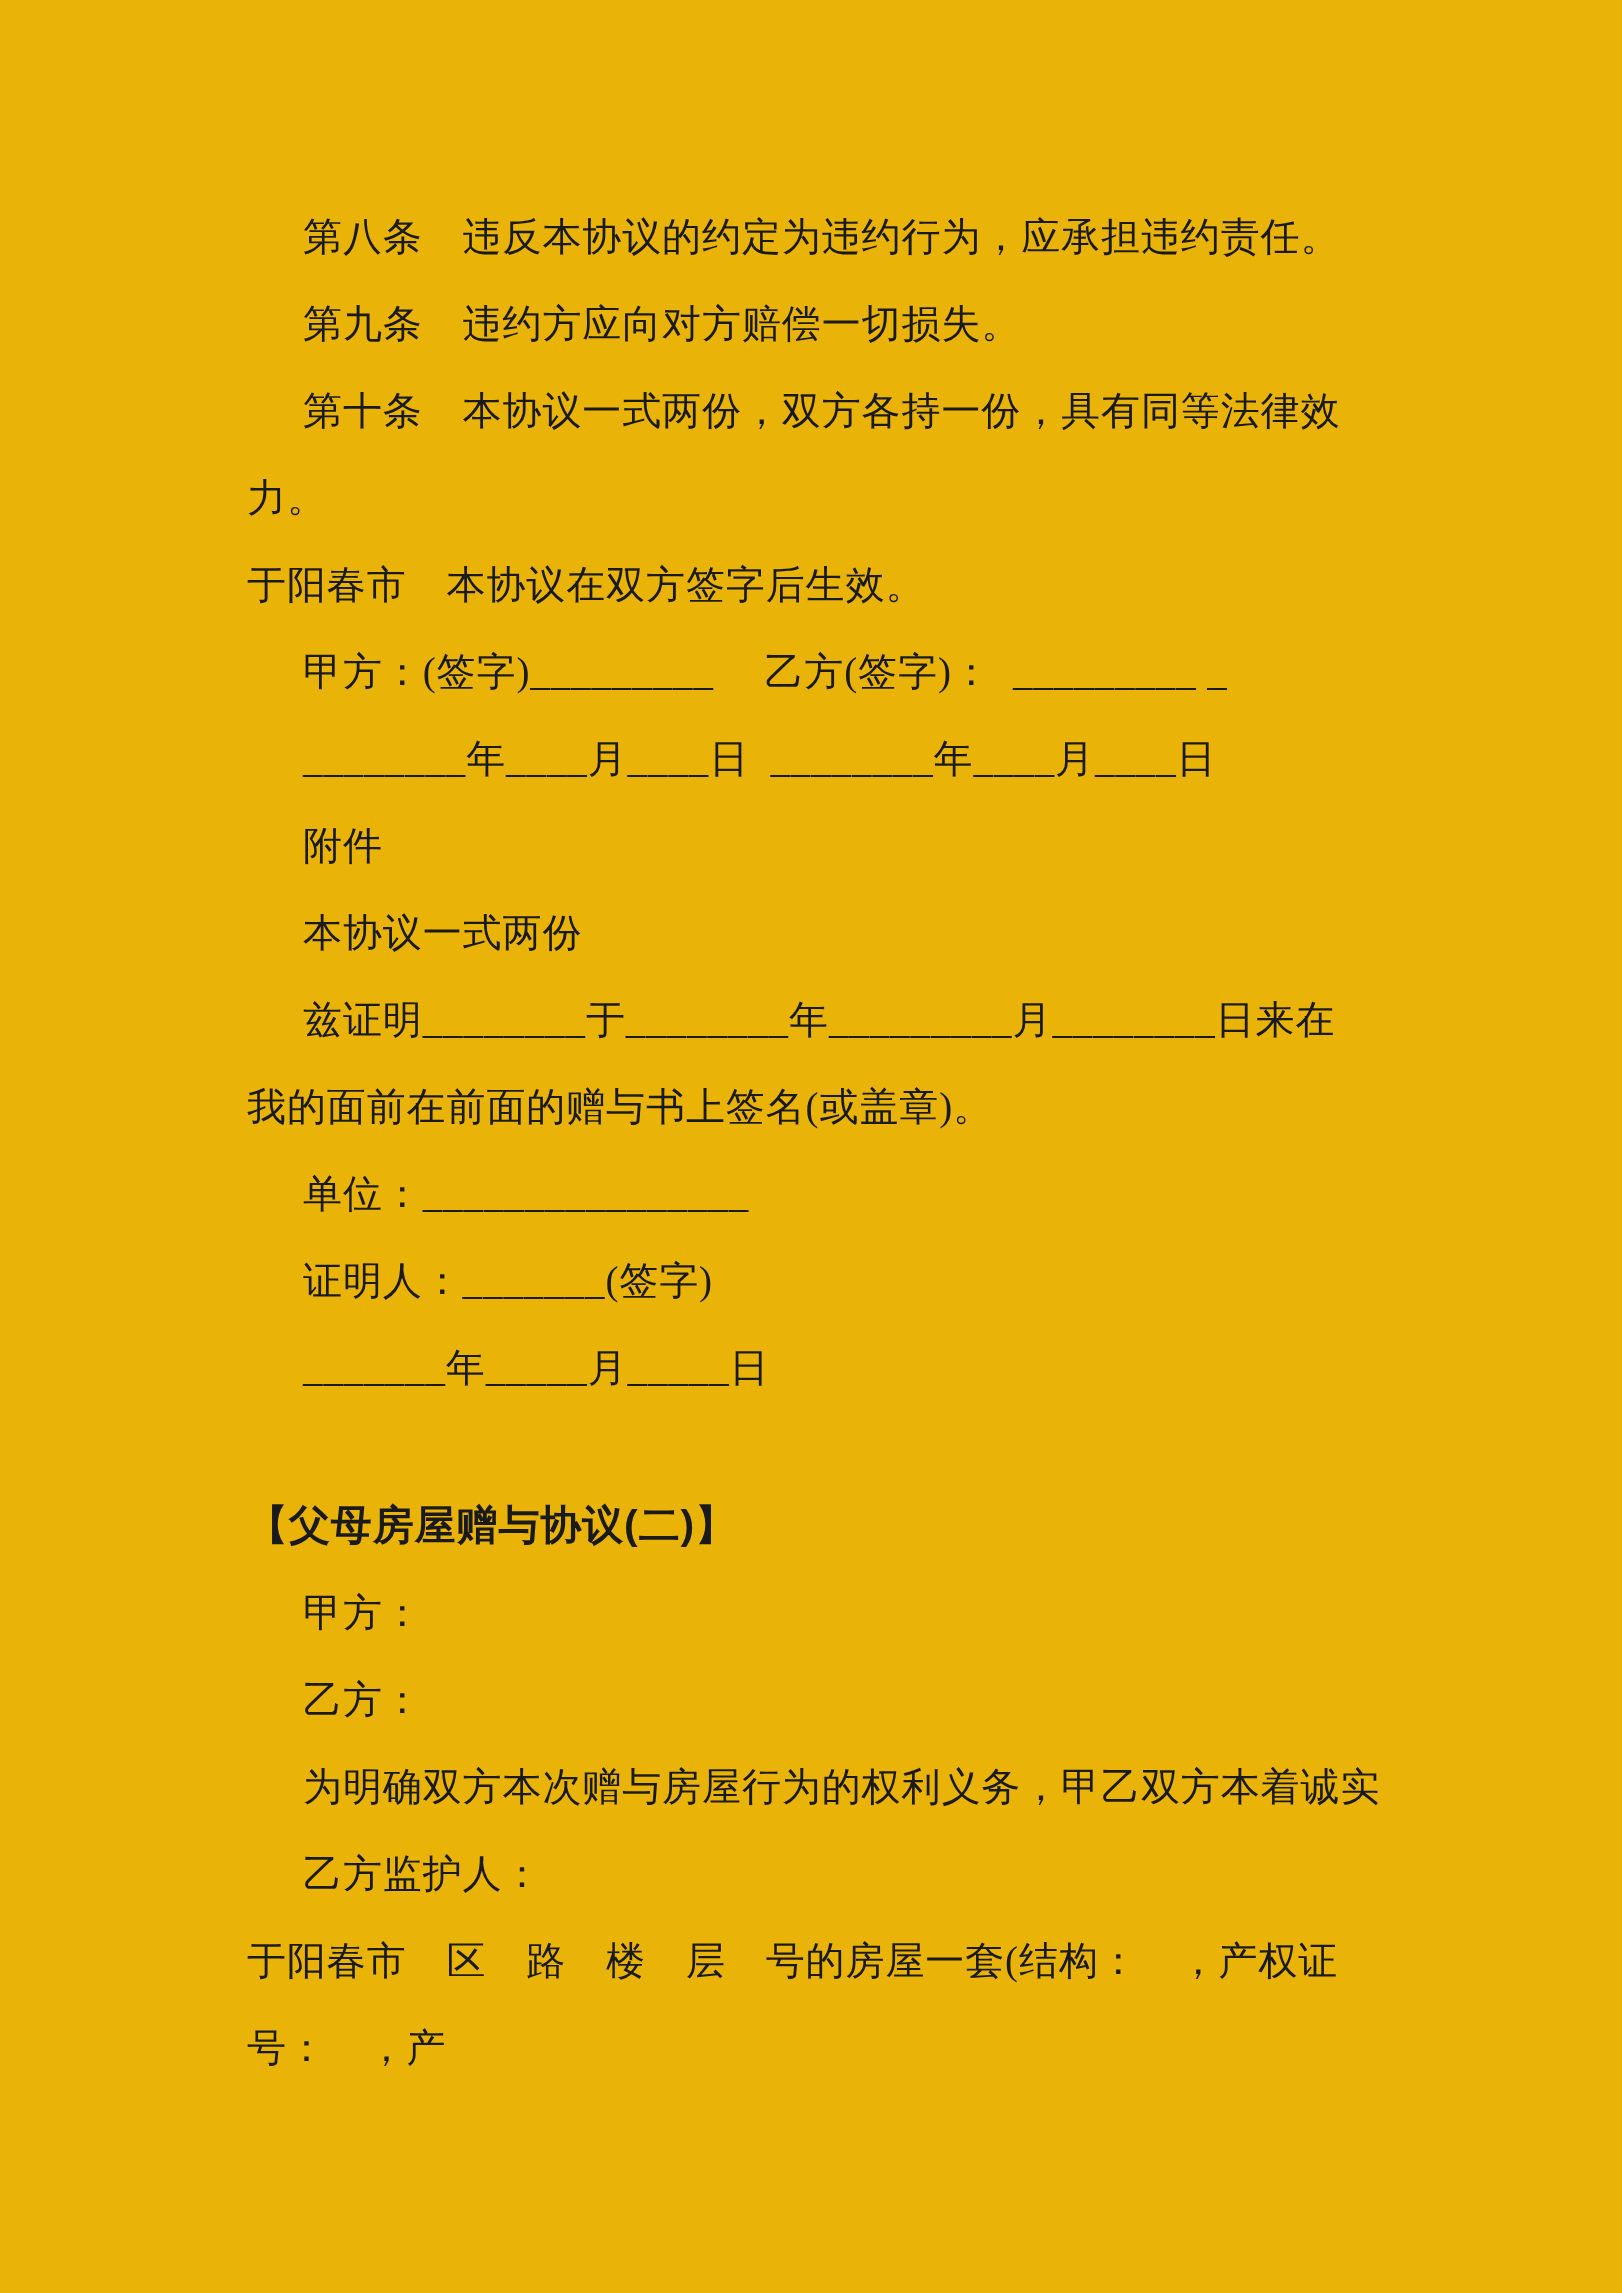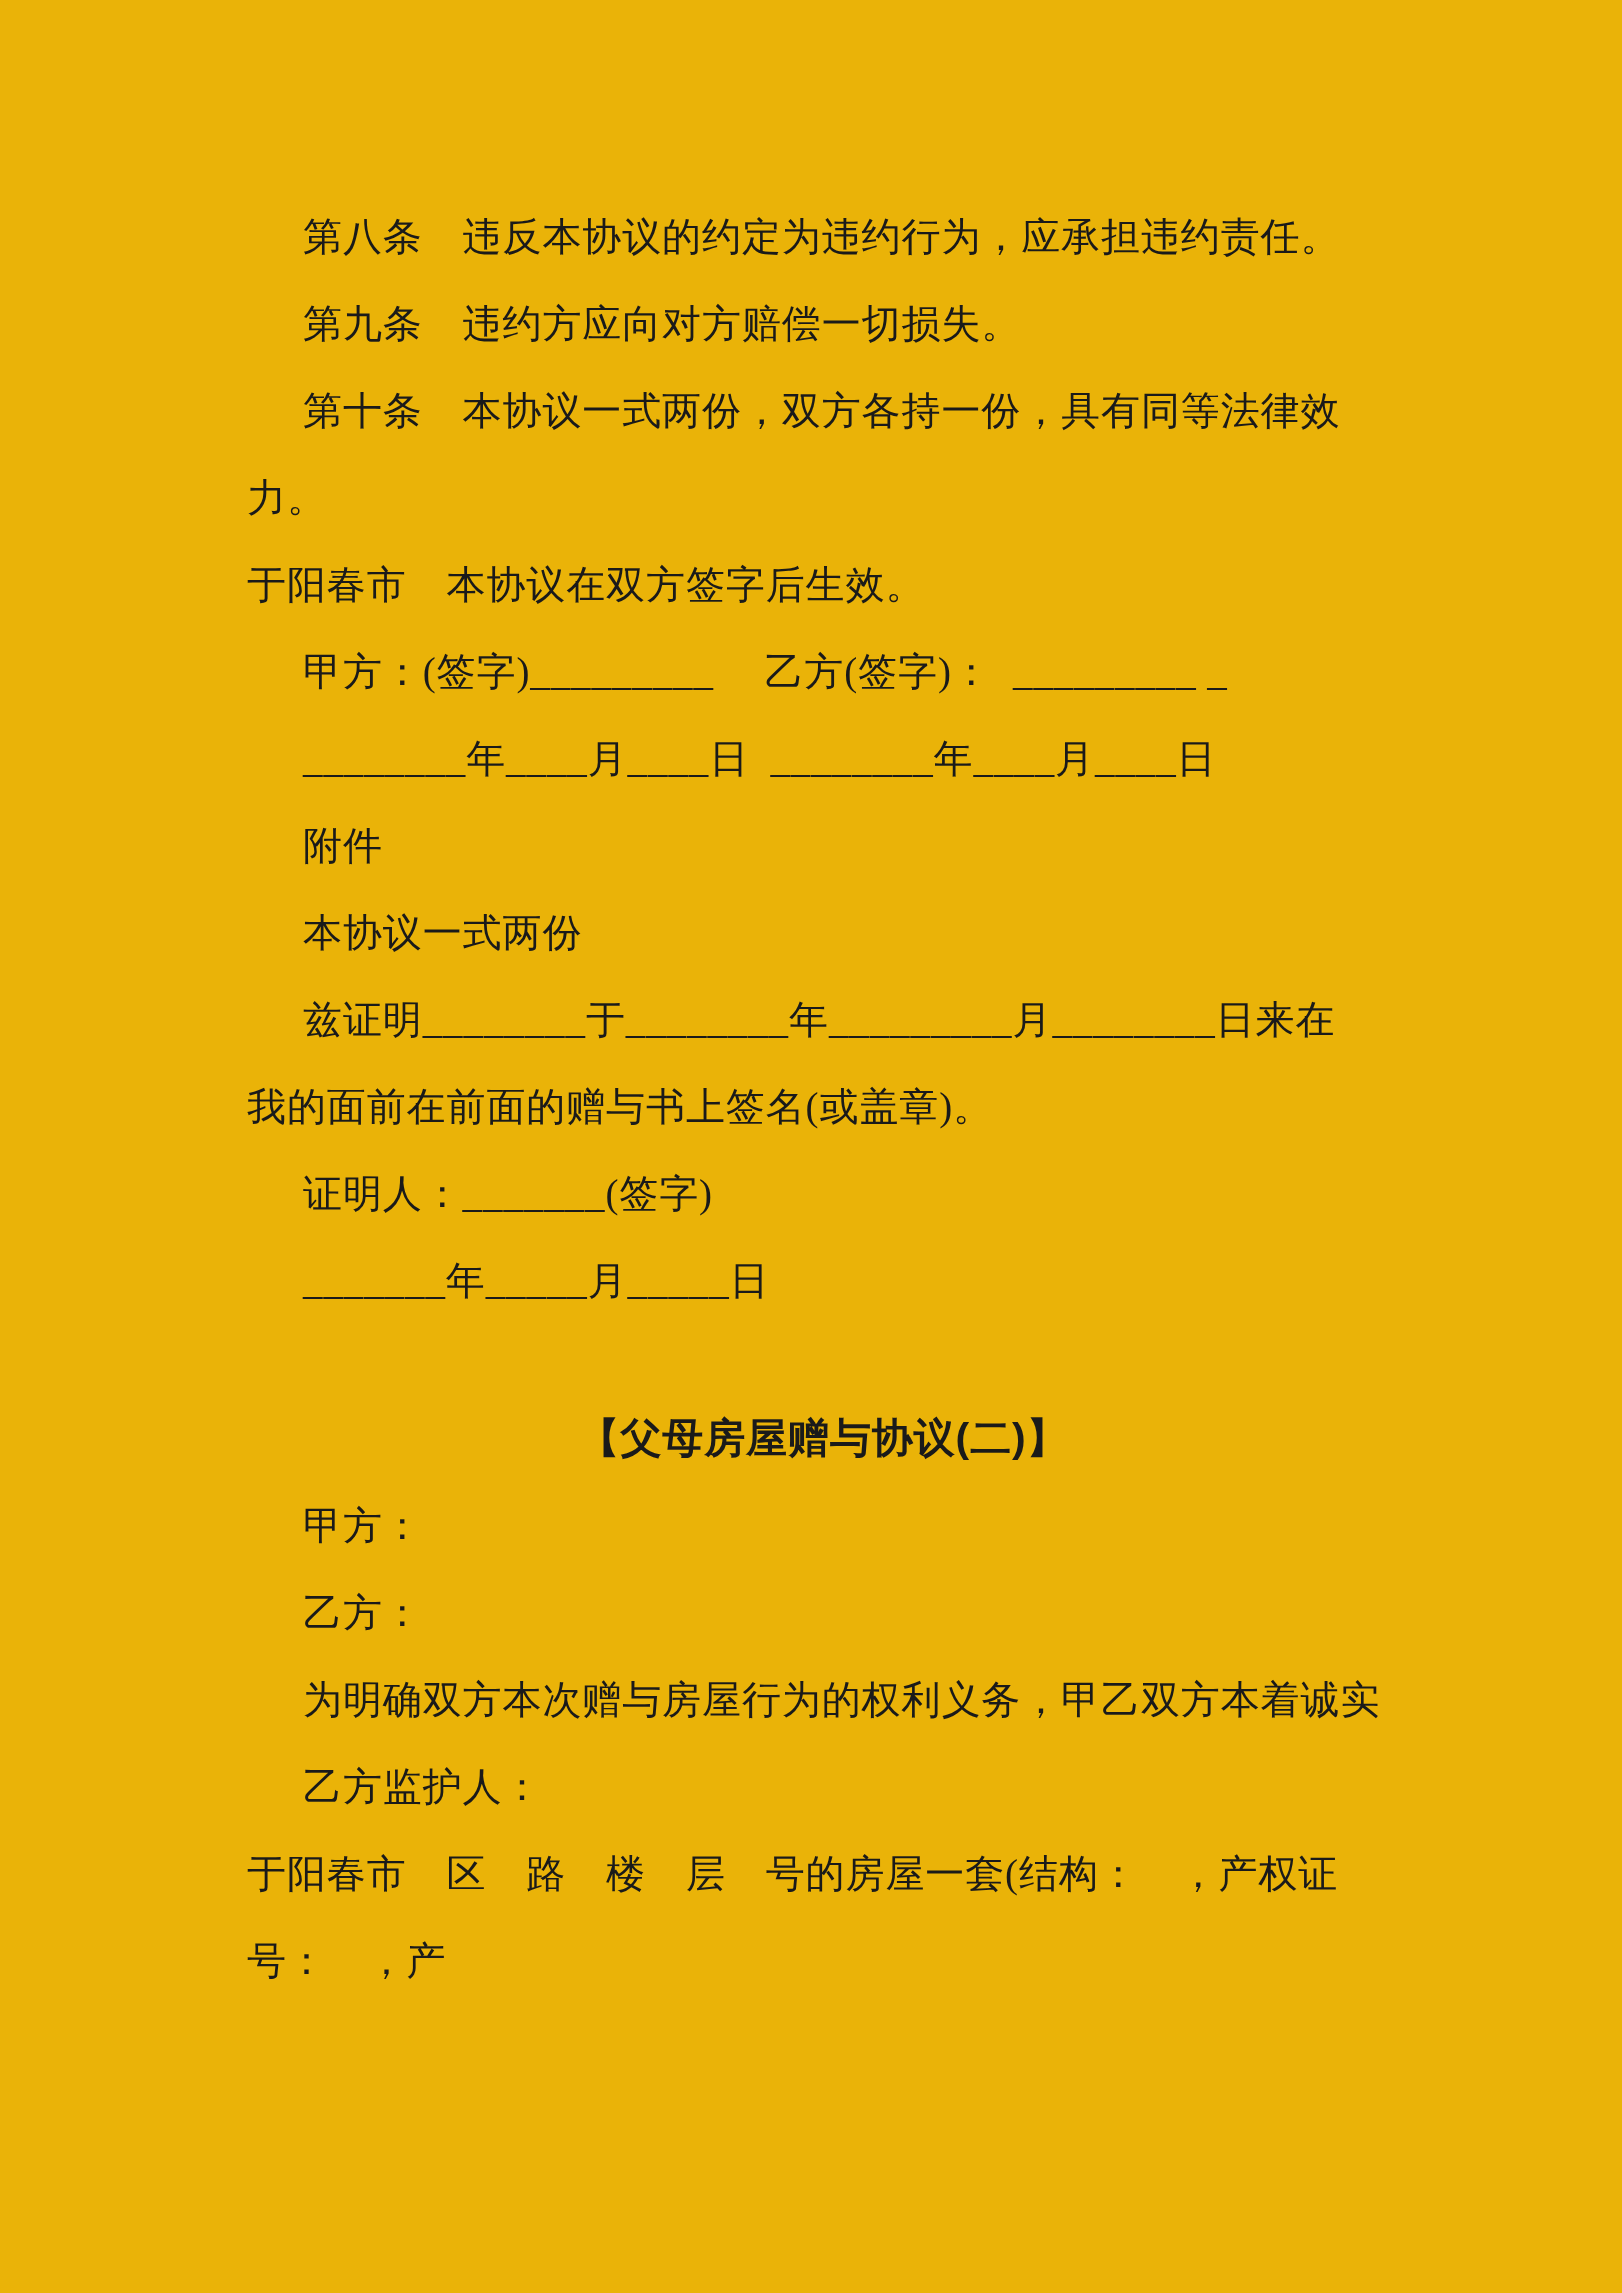--- a/index.html
+++ b/index.html
@@ -22,21 +22,21 @@
   }
   p.line {
     margin: 0;
     white-space: pre-wrap;
     letter-spacing: 0.9px;
   }
   p.indent {
     text-indent: 56px;
   }
   p.heading {
-    text-align: center;
+    text-align: left;
     font-weight: bold;
     font-size: 41px;
     margin-top: 71px;
     font-family: "Liberation Sans", "DejaVu Sans", sans-serif;
   }
 </style>
 </head>
 <body>
 
 <div class="page">
@@ -44,20 +44,21 @@
   <p class="line indent">第八条　违反本协议的约定为违约行为，应承担违约责任。</p>
   <p class="line indent">第九条　违约方应向对方赔偿一切损失。</p>
   <p class="line indent">第十条　本协议一式两份，双方各持一份，具有同等法律效力。</p>
   <p class="line">于阳春市　本协议在双方签字后生效。</p>
   <p class="line indent">甲方：(签字)_________　 乙方(签字)：  _________ _</p>
   <p class="line indent">________年____月____日  ________年____月____日</p>
   <p class="line indent">附件</p>
   <p class="line indent">本协议一式两份</p>
   <p class="line indent">兹证明________于________年_________月________日来在</p>
   <p class="line">我的面前在前面的赠与书上签名(或盖章)。</p>
+  <p class="line indent">单位：________________</p>
   <p class="line indent">证明人：_______(签字)</p>
   <p class="line indent">_______年_____月_____日</p>
 
   <p class="line heading">【父母房屋赠与协议(二)】</p>
 
   <p class="line indent">甲方：</p>
   <p class="line indent">乙方：</p>
   <p class="line indent">为明确双方本次赠与房屋行为的权利义务，甲乙双方本着诚实</p>
   <p class="line indent">乙方监护人：</p>
   <p class="line">于阳春市　区　路　楼　层　号的房屋一套(结构：　，产权证号：　，产</p>

